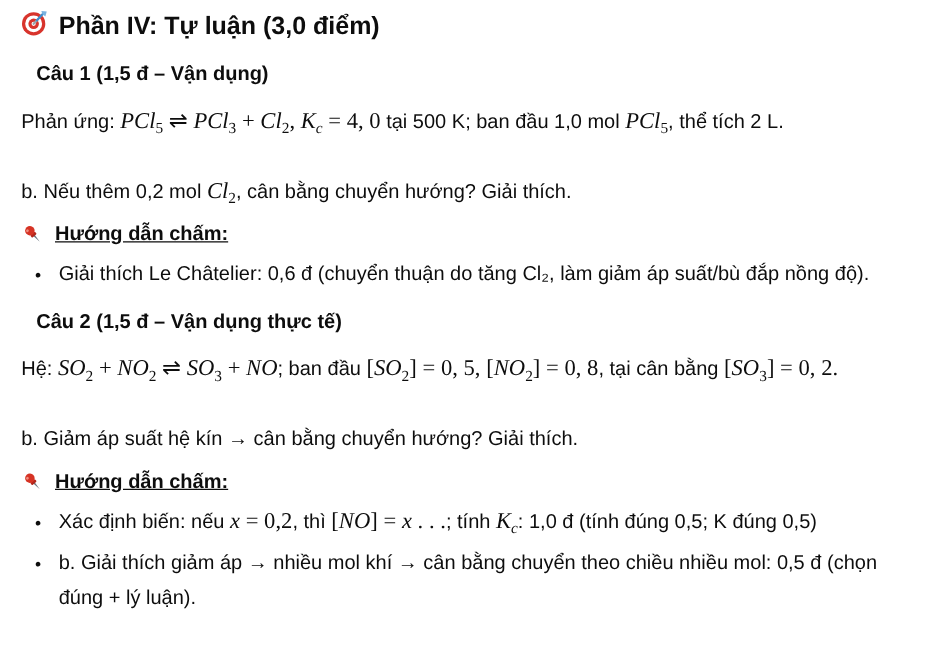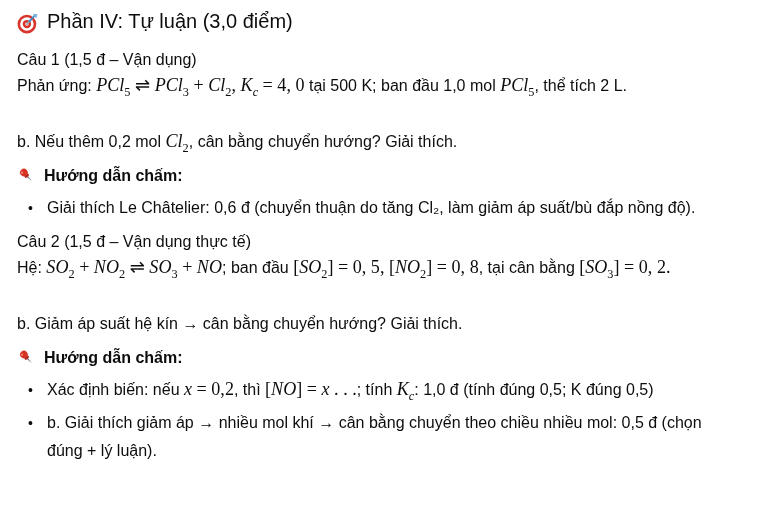--- a/index.html
+++ b/index.html
@@ -7,32 +7,32 @@
   .page{
     box-sizing:border-box;
     width:761px;height:522px;
     padding:8px 26px 0 17px;
     color:#0d0d0d;
     font-family:"Liberation Sans","DejaVu Sans",sans-serif;
     font-size:16px;
     line-height:28px;
   }
   h3.title{
-    display:flex;align-items:flex-end;gap:9px;
-    font-size:20px;line-height:26px;font-weight:400;
+    display:flex;align-items:flex-start;gap:9px;
+    font-size:20px;line-height:26px;font-weight:700;
     margin:0 0 14px 0;
   }
   .emoji{display:inline-flex;flex:0 0 auto;align-items:center;}
   .emoji svg{display:block;}
   p{margin:0;}
-  .q-head{font-weight:400;line-height:24px;margin:0;}
+  .q-head{font-weight:700;line-height:24px;margin:12px;}
   .block{margin:0 0 4px 0;}
   .rubric-head{
     display:flex;align-items:center;gap:8px;
-    font-weight:700;line-height:28px;margin:6px 0 4px 0;
+    font-weight:700;line-height:28px;margin:6px 0 4px 0;text-decoration:underline;
   }
   ul.rubric{list-style:none;margin:0 0 8px 0;padding:0 0 0 10px;}
   ul.rubric li{
     position:relative;padding-left:20px;margin:0 0 5px 0;line-height:28px;
   }
   ul.rubric li::before{
     content:"•";position:absolute;left:1px;top:0;
     font-size:14px;color:#0d0d0d;
   }
   .math{

